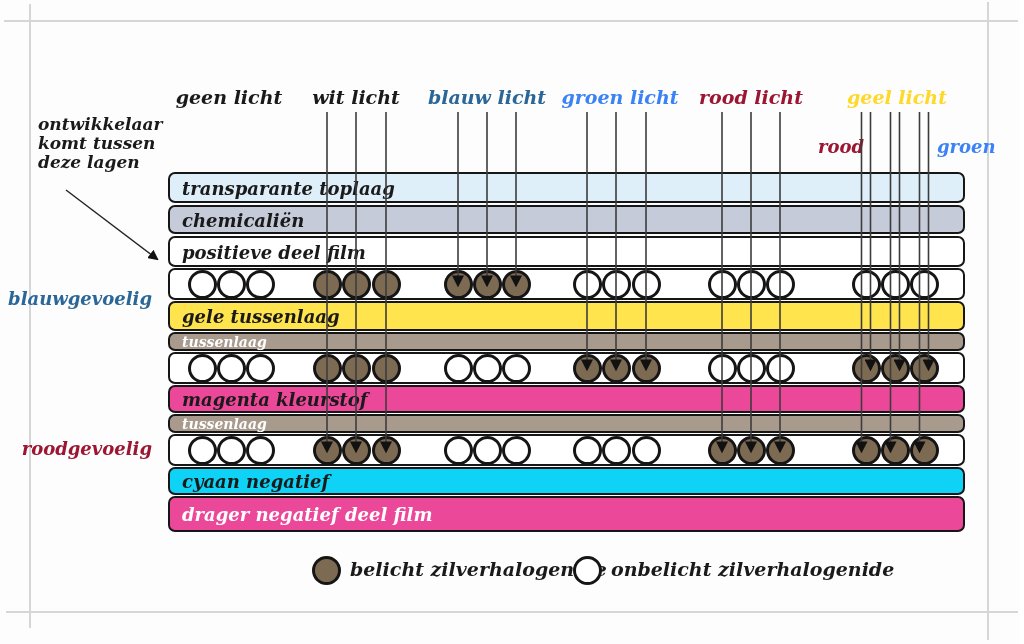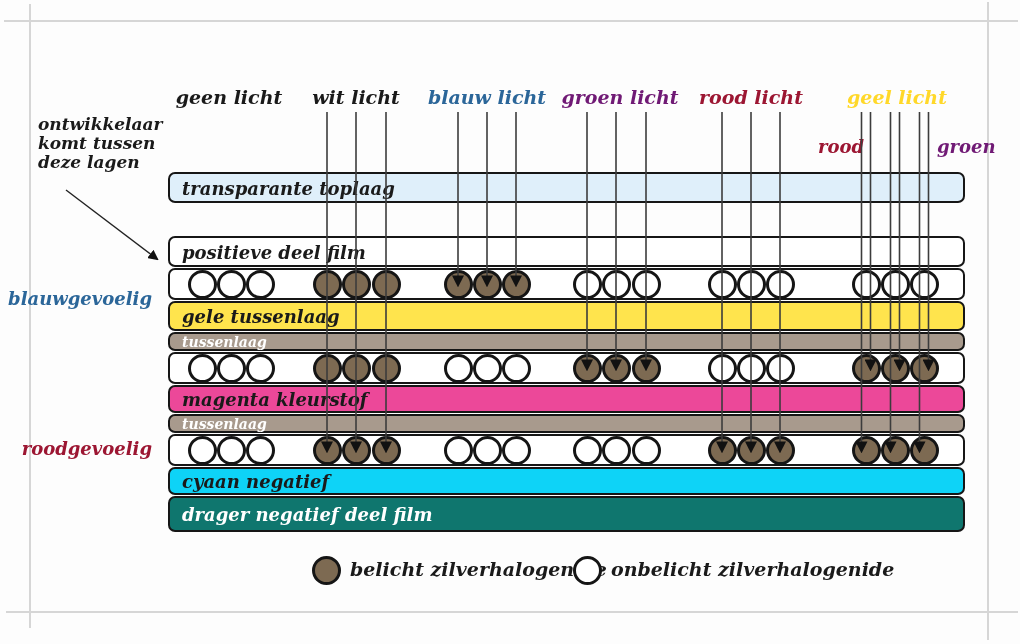--- a/index.html
+++ b/index.html
@@ -7,21 +7,21 @@
          font-family:"DejaVu Serif", serif;font-style:italic;font-weight:700;color:#1a1a1a;}
   
   .frame{position:absolute;background:#d6d6d6;}
   .frame.top{left:4px;top:20px;width:1014px;height:2px;}
   .frame.bottom{left:6px;top:611px;width:1012px;height:2px;}
   .frame.left{left:29px;top:4px;width:2px;height:624px;}
   .frame.right{left:987px;top:2px;width:2px;height:638px;}
 
   
   .lightlabel{position:absolute;top:86px;transform:translateX(-50%);font-size:19px;white-space:nowrap;}
-  .c-zwart{color:#1a1a1a}.c-blauw{color:#2b6699}.c-groen{color:#701a75}.c-rood{color:#9c1632}.c-geel{color:#ffd829}
+  .c-zwart{color:#1a1a1a}.c-blauw{color:#2b6699}.c-groen{color:#3b82f6}.c-rood{color:#9c1632}.c-geel{color:#ffd829}
   .sublabel{position:absolute;top:136px;font-size:18px;white-space:nowrap;}
   #sub-rood{left:818px;width:44px;text-align:center;}
   #sub-groen{left:937px;}
 
   
   .annotation{position:absolute;left:38px;top:115px;font-size:17px;line-height:19px;}
 
   
   .rowlabel{position:absolute;right:868px;width:150px;text-align:right;font-size:18px;white-space:nowrap;}
   #rl-blauw{top:272px;margin-top:16px;}#rl-groen{top:356px;}#rl-rood{top:438px;}
@@ -34,21 +34,21 @@
   .L1{top:205px;height:29px;background:#c6cbd9;}
   .L2{top:236px;height:31px;background:#ffffff;}
   .L3{top:268px;height:32px;background:#ffffff;}
   .L4{top:301px;height:30px;background:#ffe44d;}
   .L5{top:332px;height:19px;background:#a89a8d;color:#ffffff;font-size:14px;}
   .L6{top:352px;height:32px;background:#ffffff;}
   .L7{top:385px;height:28px;background:#ec4899;}
   .L8{top:414px;height:19px;background:#a89a8d;color:#ffffff;font-size:14px;}
   .L9{top:434px;height:32px;background:#ffffff;}
   .L10{top:467px;height:28px;background:#0ed3f7;}
-  .L11{top:496px;height:36px;background:#0f766e;color:#ffffff;}
+  .L11{top:496px;height:36px;background:#ec4899;color:#ffffff;}
 
   
   .circ{position:absolute;width:29px;height:29px;box-sizing:border-box;border:3px solid #151515;
         border-radius:50%;background:#ffffff;}
   .circ.filled{background:#7d6a52;}
 
   
   .legend-item{position:absolute;top:556px;height:29px;}
   .legend-item .circ{position:absolute;left:0;top:0;}
   .legend-item .lbl{position:absolute;left:38px;top:2px;font-size:19px;white-space:nowrap;}
@@ -81,20 +81,23 @@
     <div>ontwikkelaar</div>
     <div>komt tussen</div>
     <div>deze lagen</div>
   </div>
 
   <div class="rowlabel c-blauw" id="rl-blauw">blauwgevoelig</div>
   <div class="rowlabel c-rood" id="rl-rood">roodgevoelig</div>
 
   <div class="layer L0">
       <span class="ltxt">transparante toplaag</span>
+    </div>
+  <div class="layer L1">
+      <span class="ltxt">chemicaliën</span>
     </div>
   <div class="layer L2">
       <span class="ltxt">positieve deel film</span>
     </div>
   <div class="layer L3"></div>
   <div class="layer L4">
       <span class="ltxt">gele tussenlaag</span>
     </div>
   <div class="layer L5">
       <span class="ltxt">tussenlaag</span>

